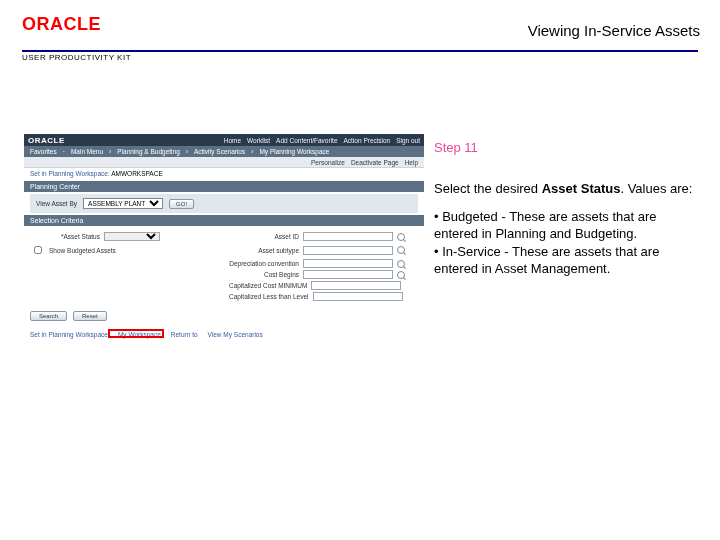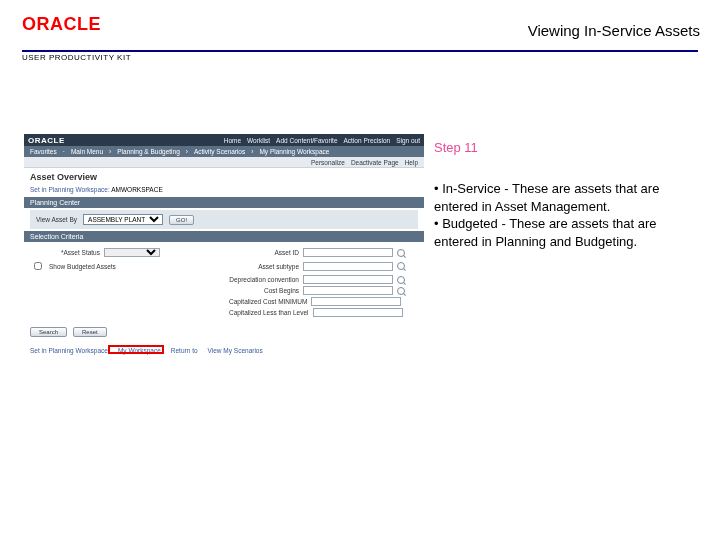--- a/index.html
+++ b/index.html
@@ -242,21 +242,20 @@
     <span>›</span>
     <span>Activity Scenarios</span>
     <span>›</span>
     <span>My Planning Workspace</span>
   </div>
   <div class="subbar">
     <span>Personalize</span>
     <span>Deactivate Page</span>
     <span>Help</span>
   </div>
-  <div class="page-title">Asset Overview</div>
   <div class="crumb-row">
     <span>Set in Planning Workspace:</span>
     <span class="cur">AMWORKSPACE</span>
   </div>
   <div class="section-hdr">Planning Center</div>
   <div class="panel-light">
     <span class="lbl">View Asset By</span>
     <select><option>ASSEMBLY PLANT</option></select>
     <span class="go-btn">GO!</span>
   </div>
@@ -315,15 +314,18 @@
   <div class="footlinks">
     <span>Set in Planning Workspace</span>
     <span>My Workspace</span>
     <span>Return to</span>
     <span>View My Scenarios</span>
   </div>
 </div>
 
 <div class="step-label">Step 11</div>
 <div class="body-text">
+  <p>
+    <span>Select the desired </span><span class="bold">Asset Status</span><span>. Values are:</span>
+  </p>
+  <p class="bullet">• Budgeted - These are assets that are entered in Planning and Budgeting.</p>
   <p class="bullet">• In-Service - These are assets that are entered in Asset Management.</p>
-  <p class="bullet">• Budgeted - These are assets that are entered in Planning and Budgeting.</p>
 </div>
 
 </body></html>

